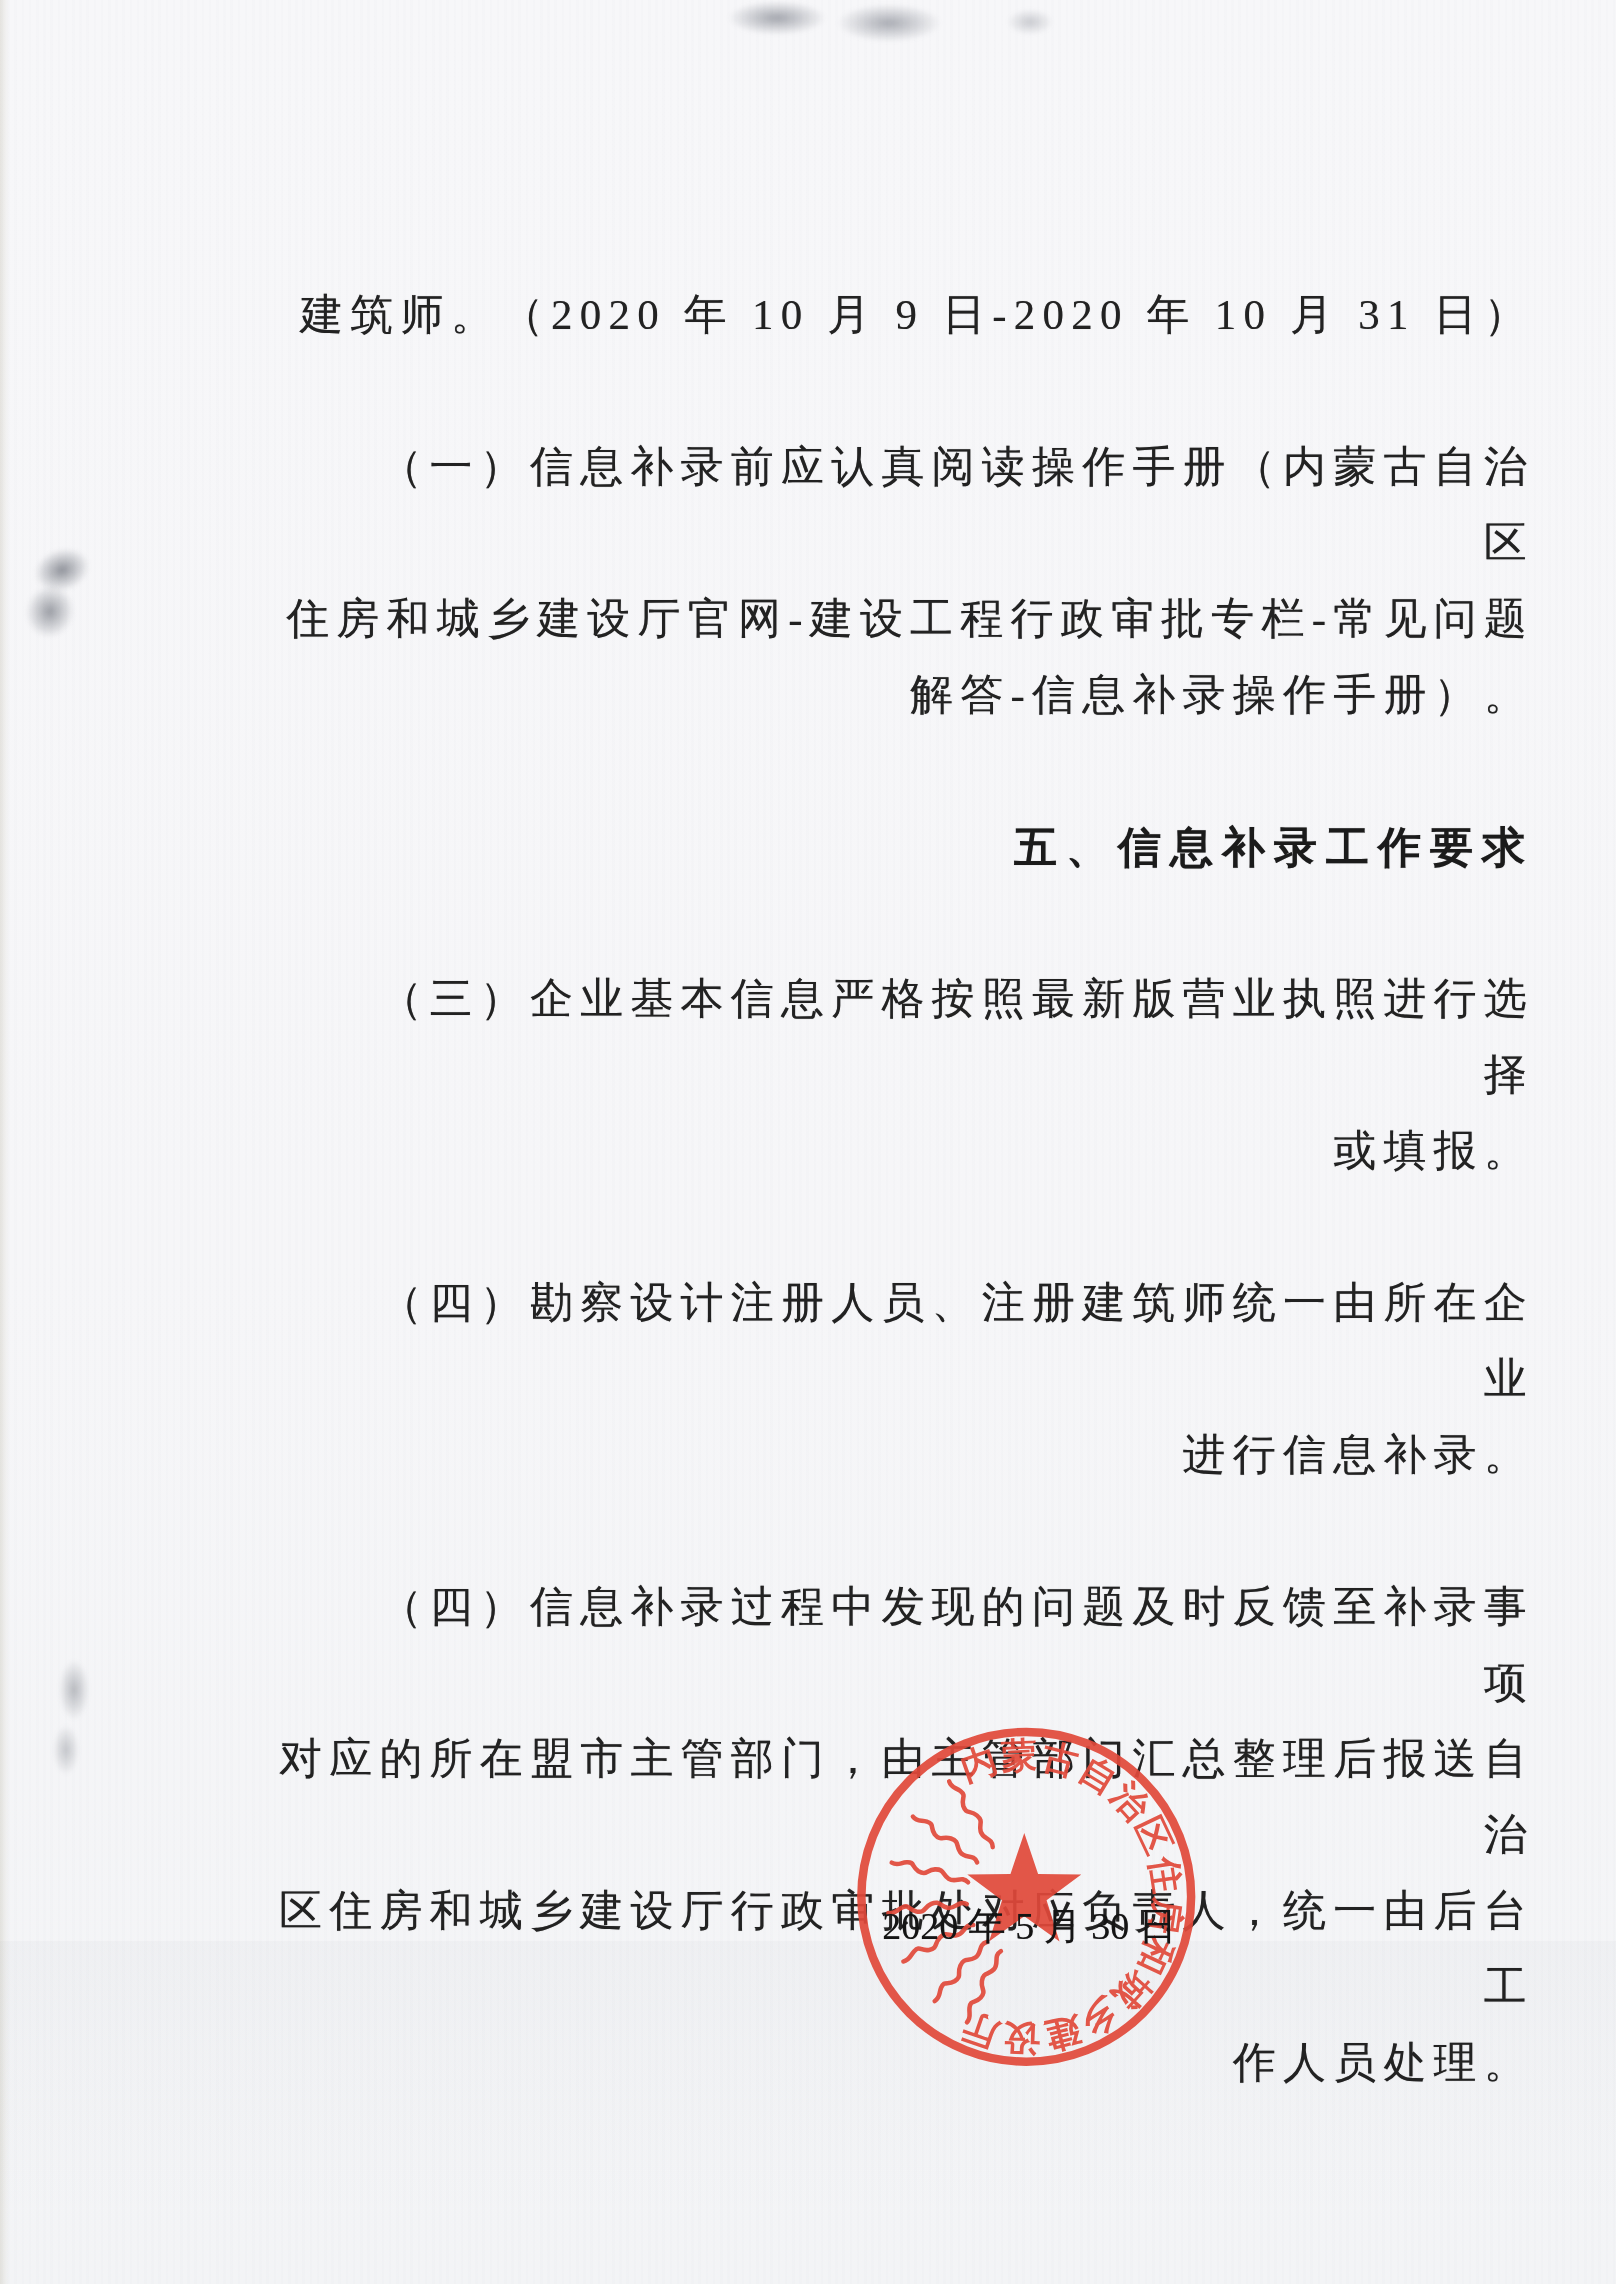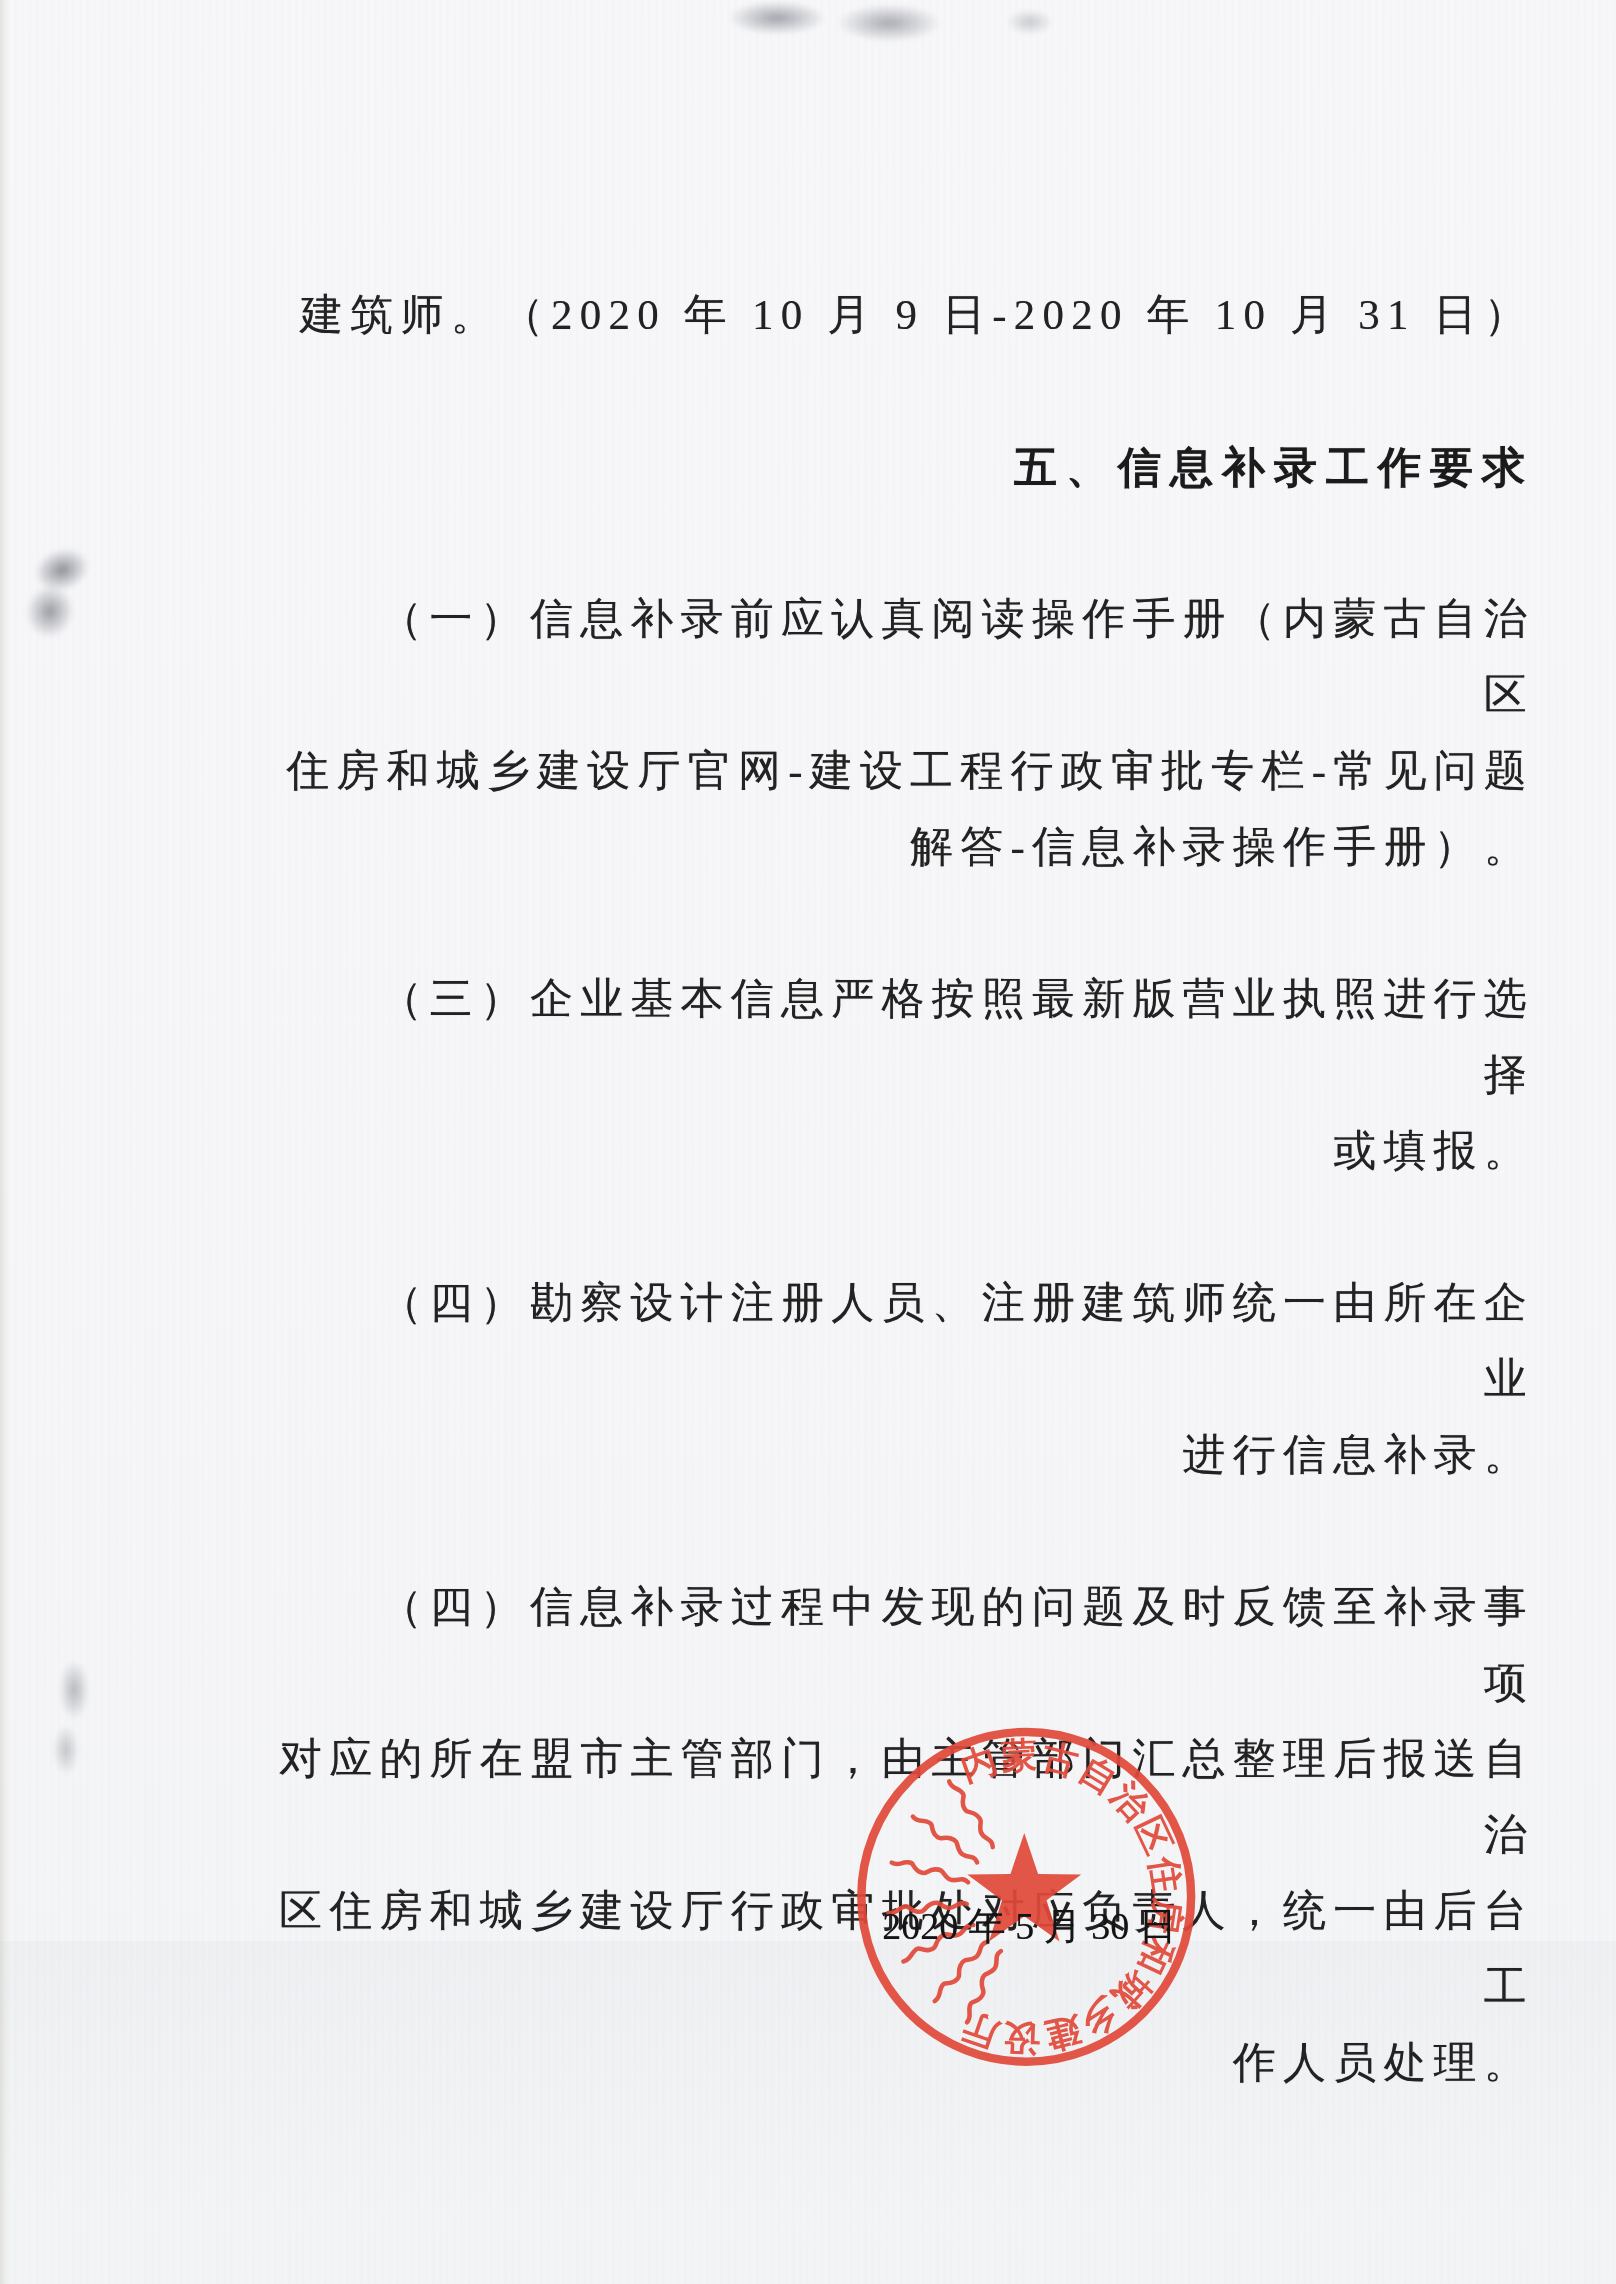--- a/index.html
+++ b/index.html
@@ -71,24 +71,24 @@
   <div class="smudge sm-top-a"></div>
   <div class="smudge sm-top-b"></div>
   <div class="smudge sm-top-c"></div>
   <div class="smudge sm-left-a"></div>
   <div class="smudge sm-left-b"></div>
   <div class="smudge sm-left-c"></div>
   <div class="smudge sm-left-d"></div>
 
   <main class="bodytext">
     <p>建筑师。（2020 年 10 月 9 日-2020 年 10 月 31 日）</p>
-    <p class="ind heading">五、信息补录工作要求</p>
     <p class="ind">（一）信息补录前应认真阅读操作手册（内蒙古自治区
 住房和城乡建设厅官网-建设工程行政审批专栏-常见问题
 解答-信息补录操作手册）。</p>
+    <p class="ind heading">五、信息补录工作要求</p>
     <p class="ind">（三）企业基本信息严格按照最新版营业执照进行选择
 或填报。</p>
     <p class="ind">（四）勘察设计注册人员、注册建筑师统一由所在企业
 进行信息补录。</p>
     <p class="ind">（四）信息补录过程中发现的问题及时反馈至补录事项
 对应的所在盟市主管部门，由主管部门汇总整理后报送自治
 区住房和城乡建设厅行政审批处对应负责人，统一由后台工
 作人员处理。</p>
     
     

